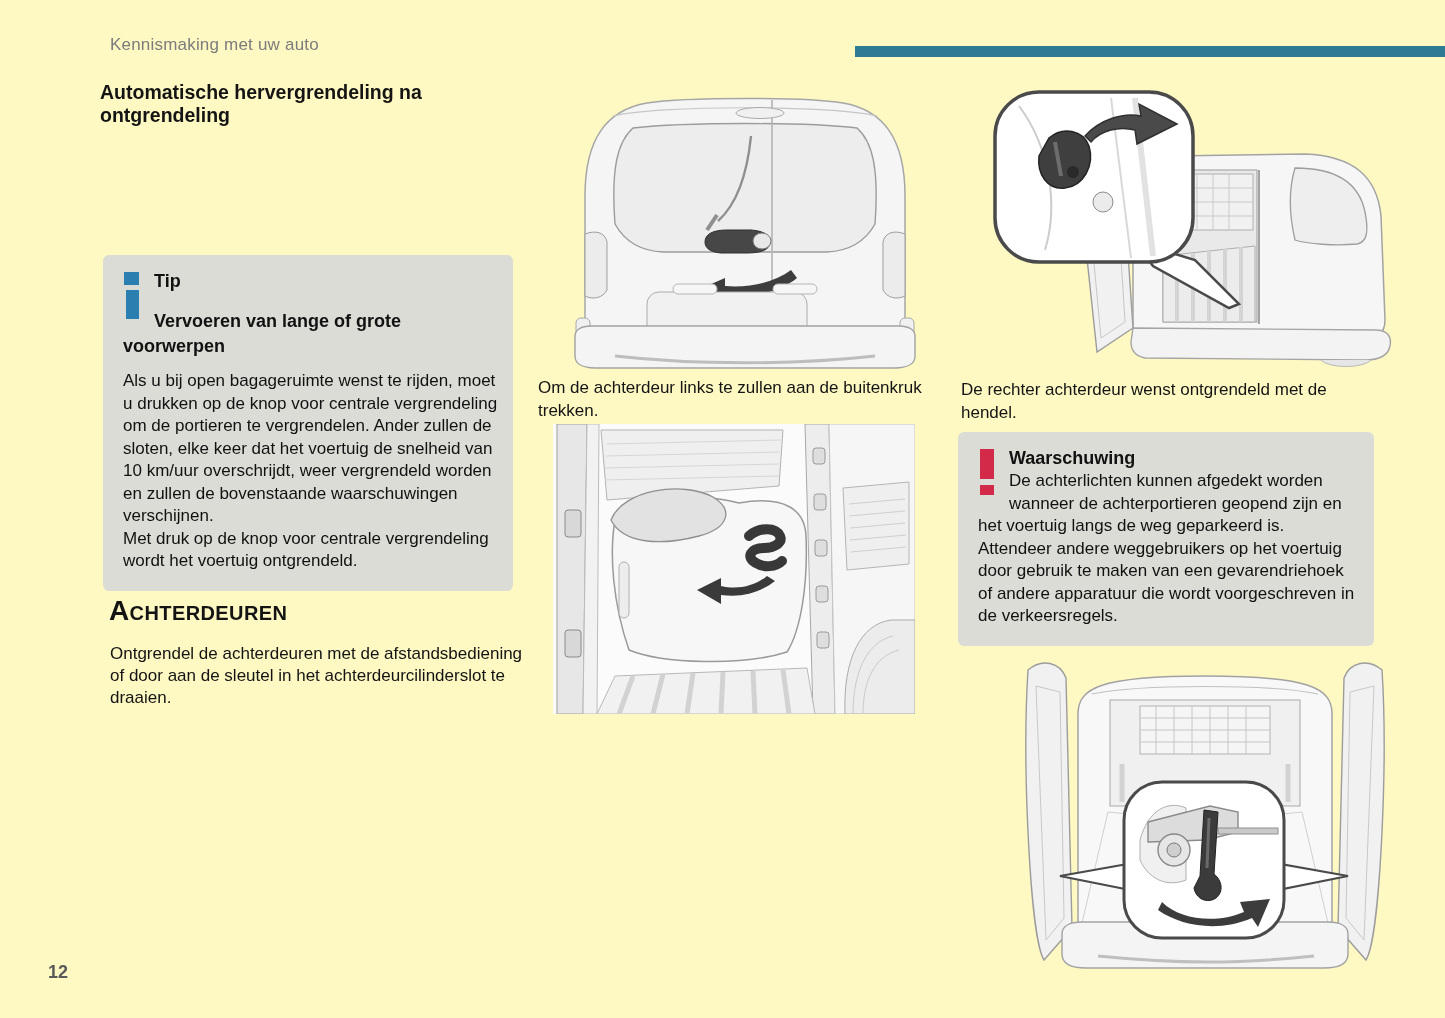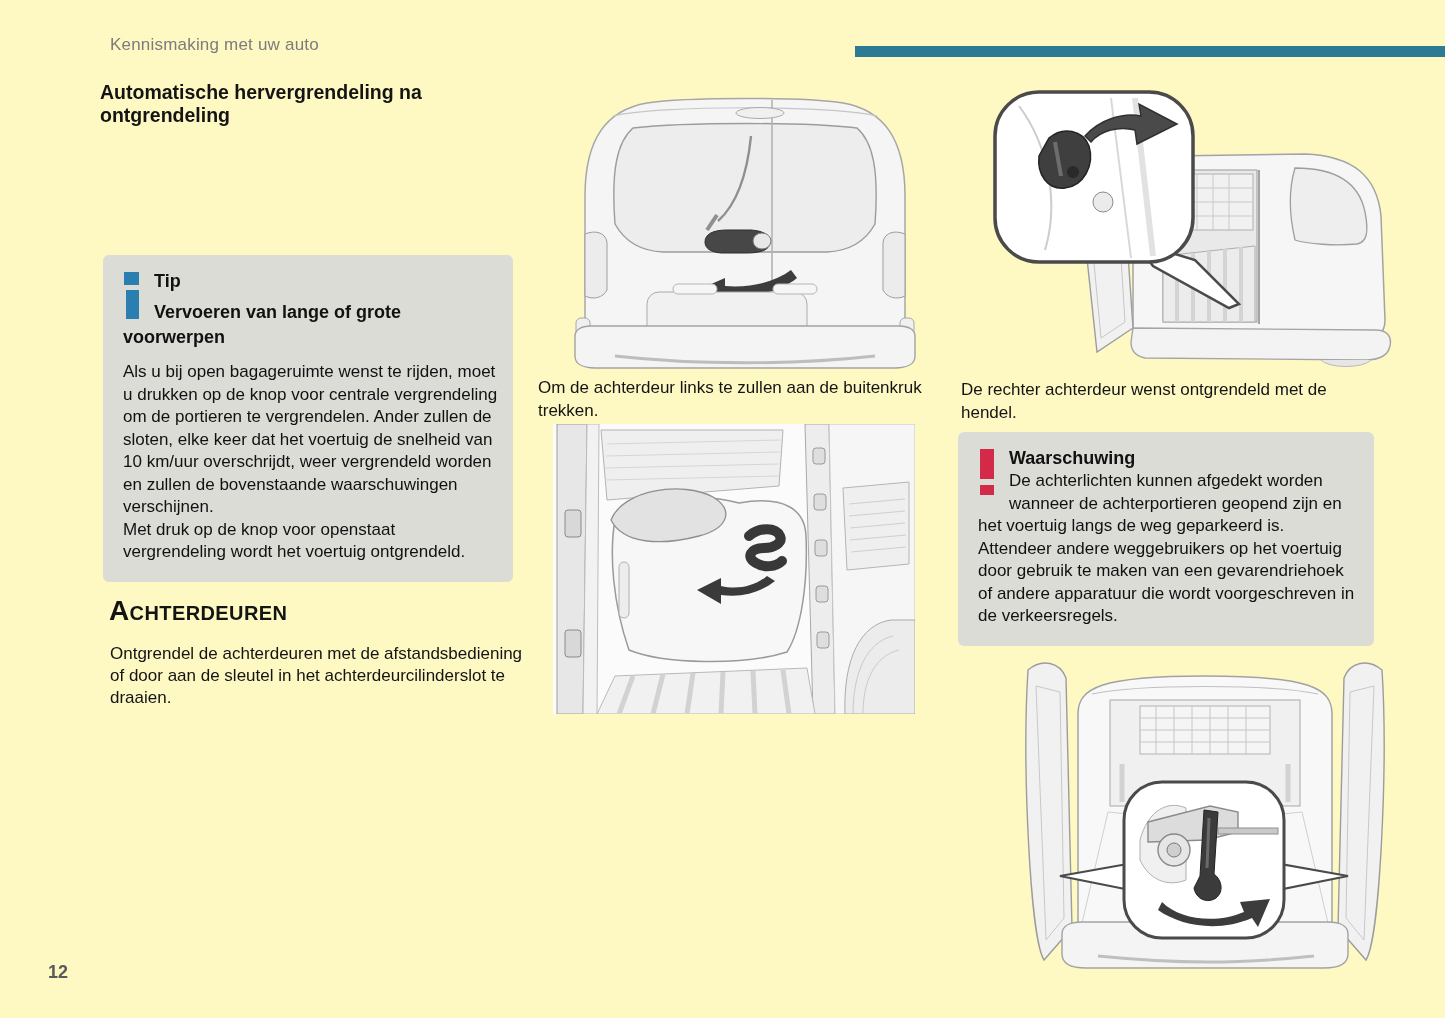--- a/index.html
+++ b/index.html
@@ -17,21 +17,21 @@
   .body-text { font-size:17px; line-height:22px; color:#141414; }
   .body-text p { margin:0; }
   .caption { font-size:17px; line-height:23px; color:#141414; }
 
   .note-box {
     background:#dcdcd7; border-radius:6px;
     padding:14px 13px 18px 20px; box-sizing:border-box;
   }
   .note-icon { float:left; margin:3px 14px 2px 1px; }
   .note-title { font-size:18px; font-weight:bold; line-height:24px; margin:0; }
-  .note-subtitle { font-size:18px; font-weight:bold; line-height:25px; margin:7px 0 0 0; }
+  .note-subtitle { font-size:18px; font-weight:bold; line-height:25px; margin:16px 0 0 0; }
   .note-body { font-size:17px; line-height:22.5px; margin:11px 0 0 0; }
   .note-body2 { font-size:17px; line-height:22.5px; margin:0; }
   .warn-body { font-size:17px; line-height:22.5px; margin:0; }
 
   .page-number { font-size:18px; font-weight:bold; color:#595959; }
 
   svg { display:block; }
 </style>
 </head>
 <body>
@@ -48,21 +48,21 @@
   <div class="abs note-box" style="left:103px; top:255px; width:410px;">
     <span class="note-icon">
       <svg width="16" height="47" viewBox="0 0 16 47">
         <rect x="0" y="0" width="15" height="13" fill="#2b7fb0"></rect>
         <rect x="2" y="18" width="13" height="29" fill="#2b7fb0"></rect>
       </svg>
     </span>
     <div class="note-title">Tip</div>
     <div class="note-subtitle">Vervoeren van lange of grote voorwerpen</div>
     <p class="note-body">Als u bij open bagageruimte wenst te rijden, moet u drukken op de knop voor centrale vergrendeling om de portieren te vergrendelen. Ander zullen de sloten, elke keer dat het voertuig de snelheid van 10 km/uur overschrijdt, weer vergrendeld worden en zullen de bovenstaande waarschuwingen verschijnen.</p>
-    <p class="note-body2">Met druk op de knop voor openstaat vergrendeling wordt het voertuig ontgrendeld.</p>
+    <p class="note-body2">Met druk op de knop voor centrale vergrendeling wordt het voertuig ontgrendeld.</p>
   </div>
 
   <div class="abs chapter-heading" style="left:109px; top:595px;">Achterdeuren</div>
 
   <div class="abs body-text" style="left:110px; top:643px; width:415px;">
     <p>Ontgrendel de achterdeuren met de afstandsbediening of door aan de sleutel in het achterdeurcilinderslot te draaien.</p>
   </div>
 
   <div class="abs page-number" style="left:48px; top:962px;">12</div>
 

